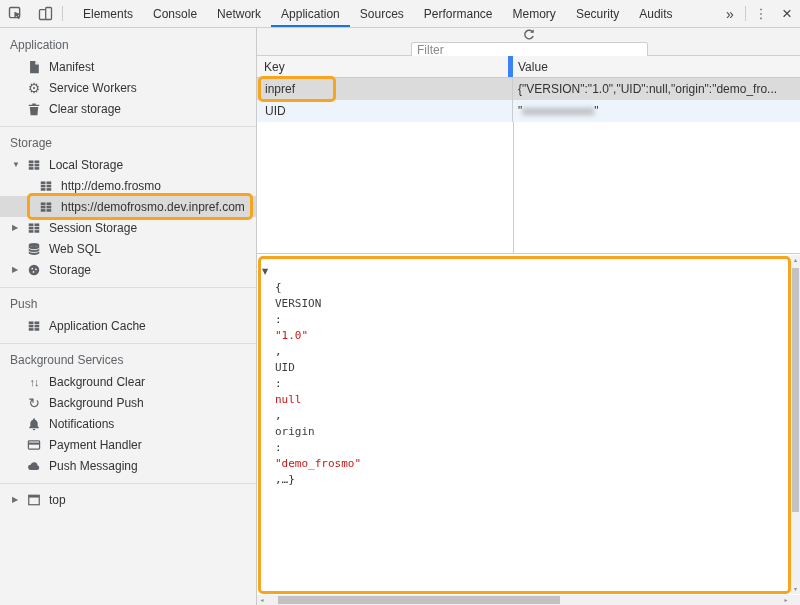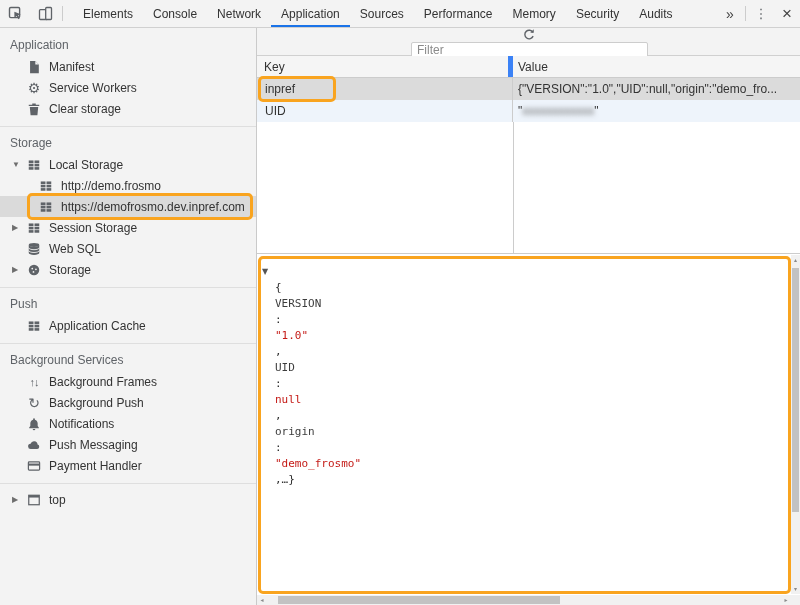--- a/index.html
+++ b/index.html
@@ -283,54 +283,54 @@
               </svg>
             </span>
             <span class="slabel">Application Cache</span>
           </div>
         </div>
         <div class="sect">
           <div class="sect-h">Background Services</div>
           <div class="sitem">
             <span class="exp"></span>
             <span class="sicon ch small">↑↓</span>
-            <span class="slabel">Background Frames</span>
+            <span class="slabel">Background Clear</span>
           </div>
           <div class="sitem">
             <span class="exp"></span>
             <span class="sicon ch">↻</span>
             <span class="slabel">Background Push</span>
           </div>
           <div class="sitem">
             <span class="exp"></span>
             <span class="sicon">
               <svg viewBox="0 0 16 16">
                 <path fill="#5f6368" d="M8 1.4c.6 0 1 .4 1 1v.6c1.9.5 3.2 2.1 3.2 4.2v3.2l1.3 1.5v.9H2.5v-.9l1.3-1.5V7.2C3.8 5.1 5.1 3.5 7 3v-.6c0-.6.4-1 1-1zM6.5 13.7h3a1.5 1.5 0 0 1-3 0z"></path>
               </svg>
             </span>
             <span class="slabel">Notifications</span>
           </div>
           <div class="sitem">
             <span class="exp"></span>
             <span class="sicon">
               <svg viewBox="0 0 16 16">
-                <path fill="#5f6368" d="M4.4 12.6a3 3 0 0 1-.3-6A4.1 4.1 0 0 1 12.1 7.5a2.6 2.6 0 0 1-.5 5.1z"></path>
-              </svg>
-            </span>
-            <span class="slabel">Push Messaging</span>
-          </div>
-          <div class="sitem">
-            <span class="exp"></span>
-            <span class="sicon">
-              <svg viewBox="0 0 16 16">
                 <rect x="1.6" y="3.2" width="12.8" height="9.6" rx="1" fill="none" stroke="#5f6368" stroke-width="1.4"></rect>
                 <rect x="1.6" y="5.2" width="12.8" height="2.4" fill="#5f6368"></rect>
               </svg>
             </span>
             <span class="slabel">Payment Handler</span>
+          </div>
+          <div class="sitem">
+            <span class="exp"></span>
+            <span class="sicon">
+              <svg viewBox="0 0 16 16">
+                <path fill="#5f6368" d="M4.4 12.6a3 3 0 0 1-.3-6A4.1 4.1 0 0 1 12.1 7.5a2.6 2.6 0 0 1-.5 5.1z"></path>
+              </svg>
+            </span>
+            <span class="slabel">Push Messaging</span>
           </div>
         </div>
         <div class="sect">
           <div class="sitem">
             <span class="exp">▶</span>
             <span class="sicon">
               <svg viewBox="0 0 16 16">
                 <rect x="2" y="2.6" width="12" height="10.8" fill="none" stroke="#5f6368" stroke-width="1.4"></rect>
                 <rect x="2" y="2.6" width="12" height="2.6" fill="#5f6368"></rect>
               </svg>

